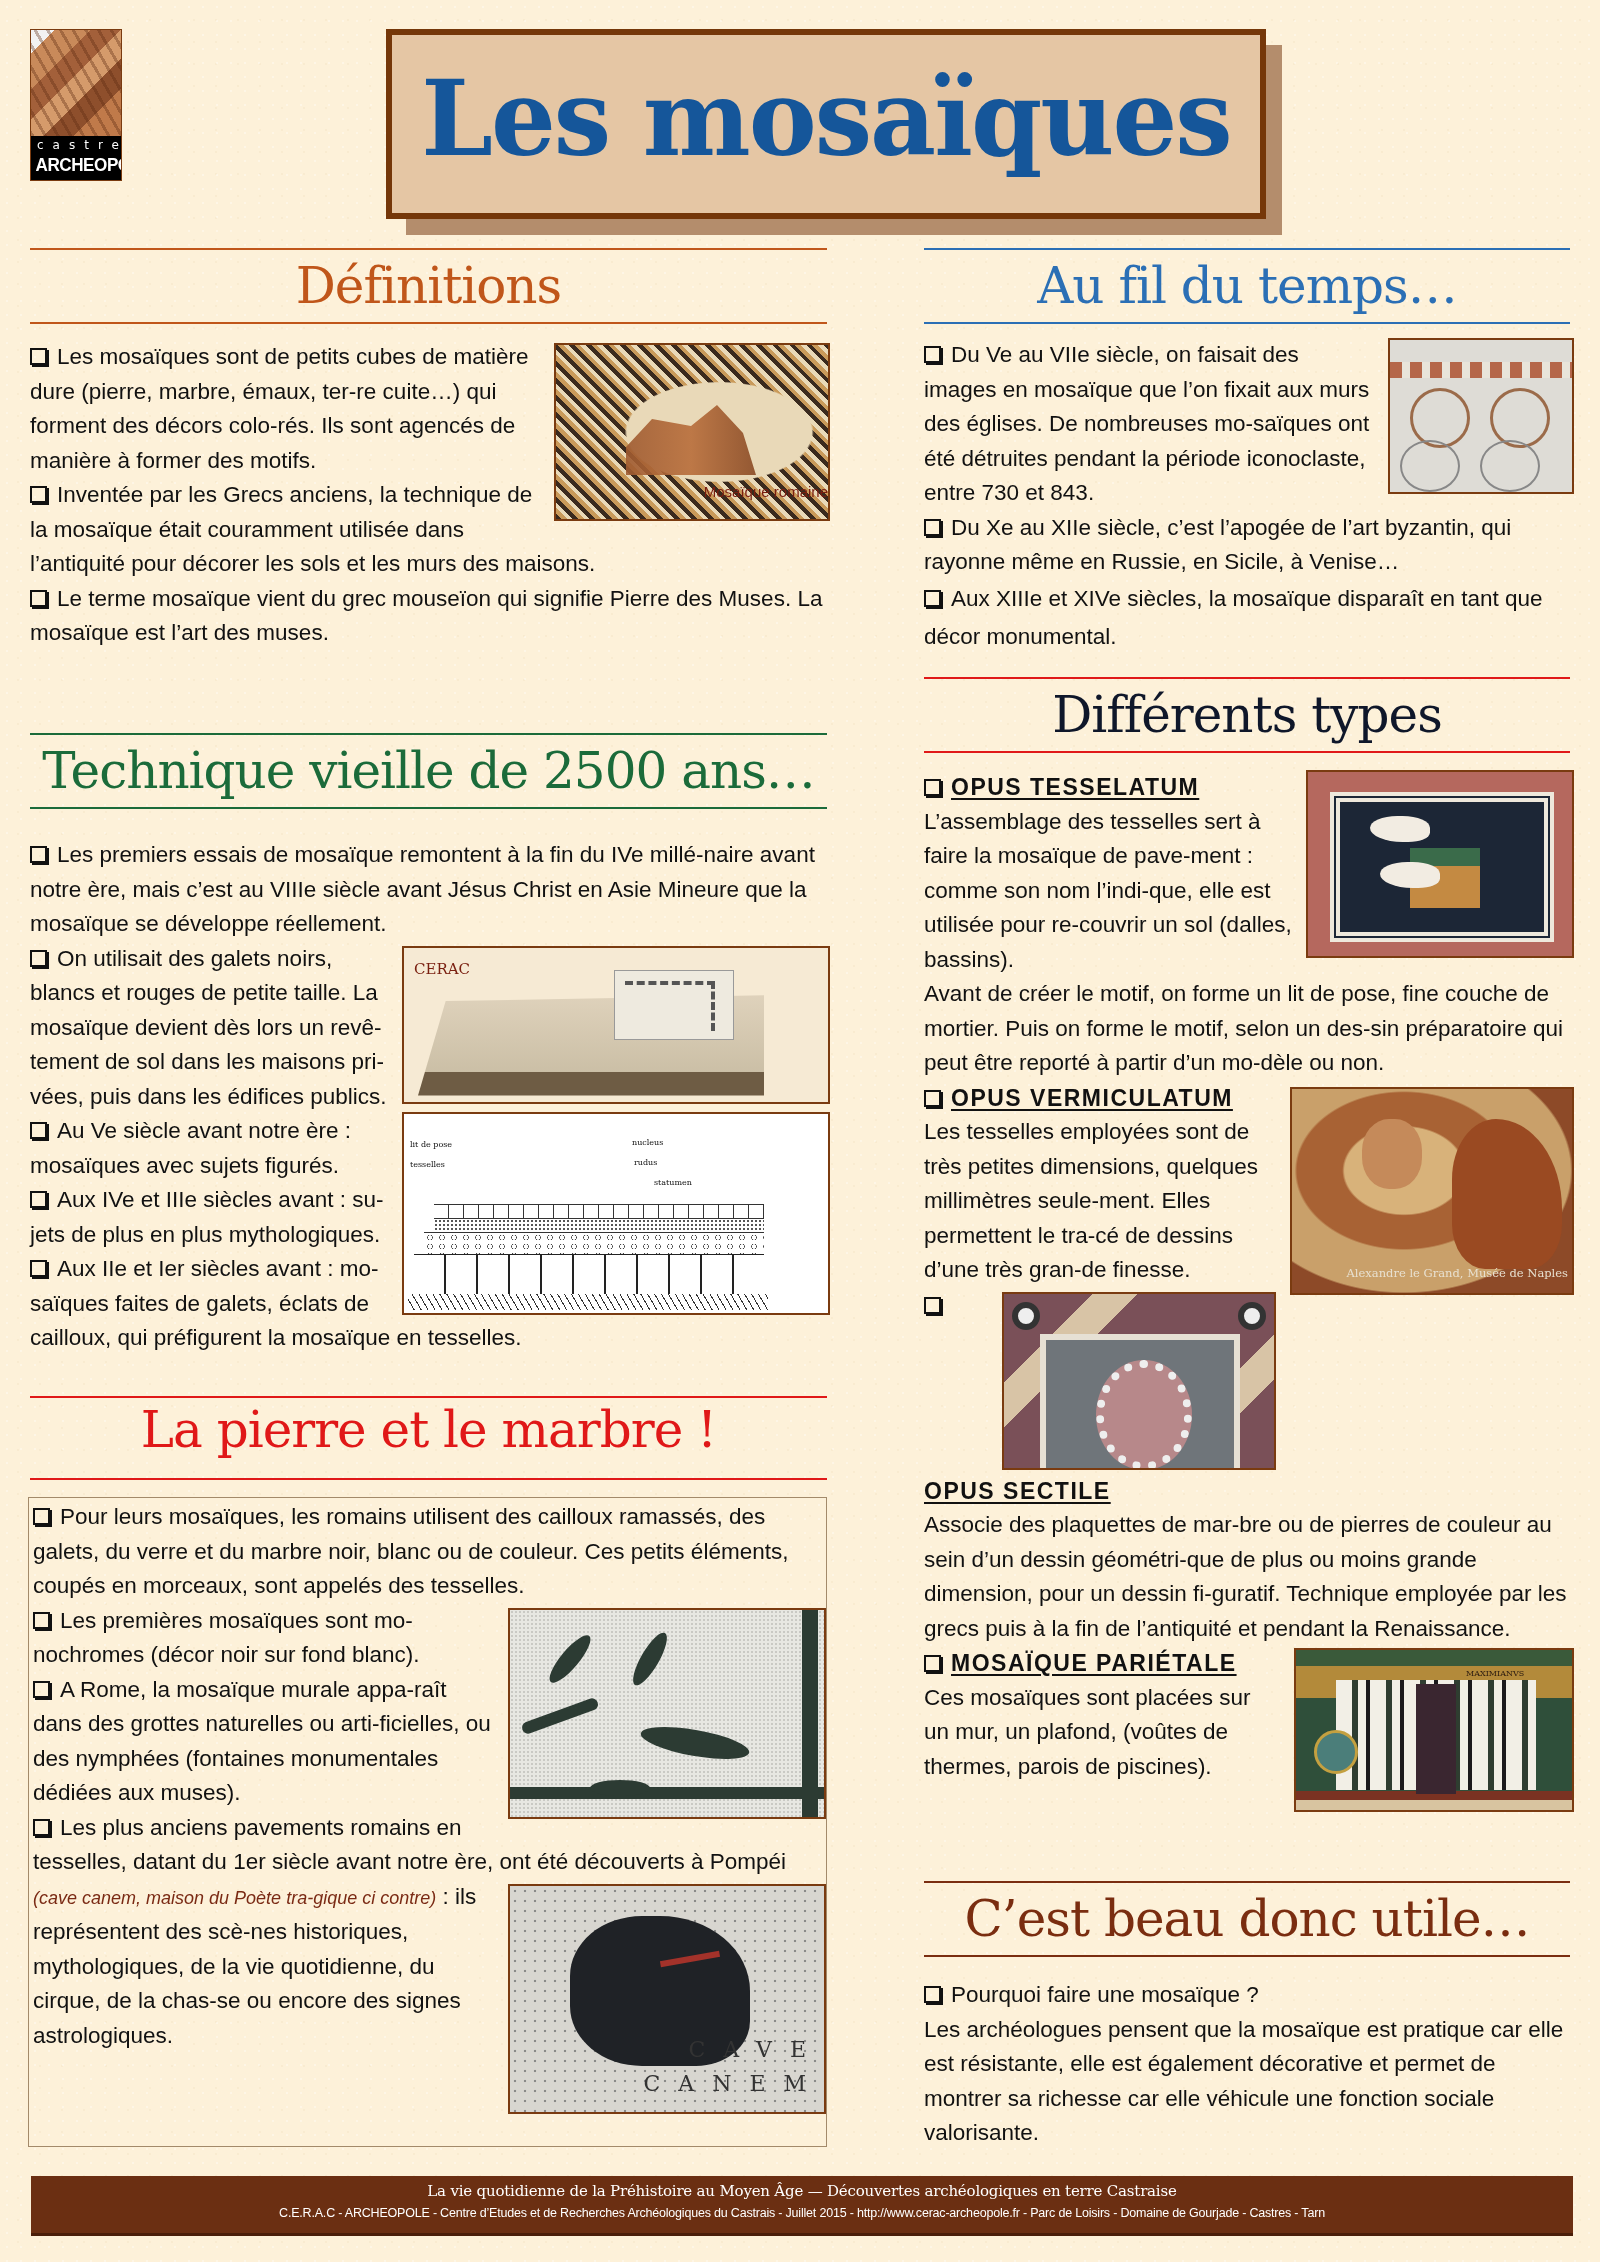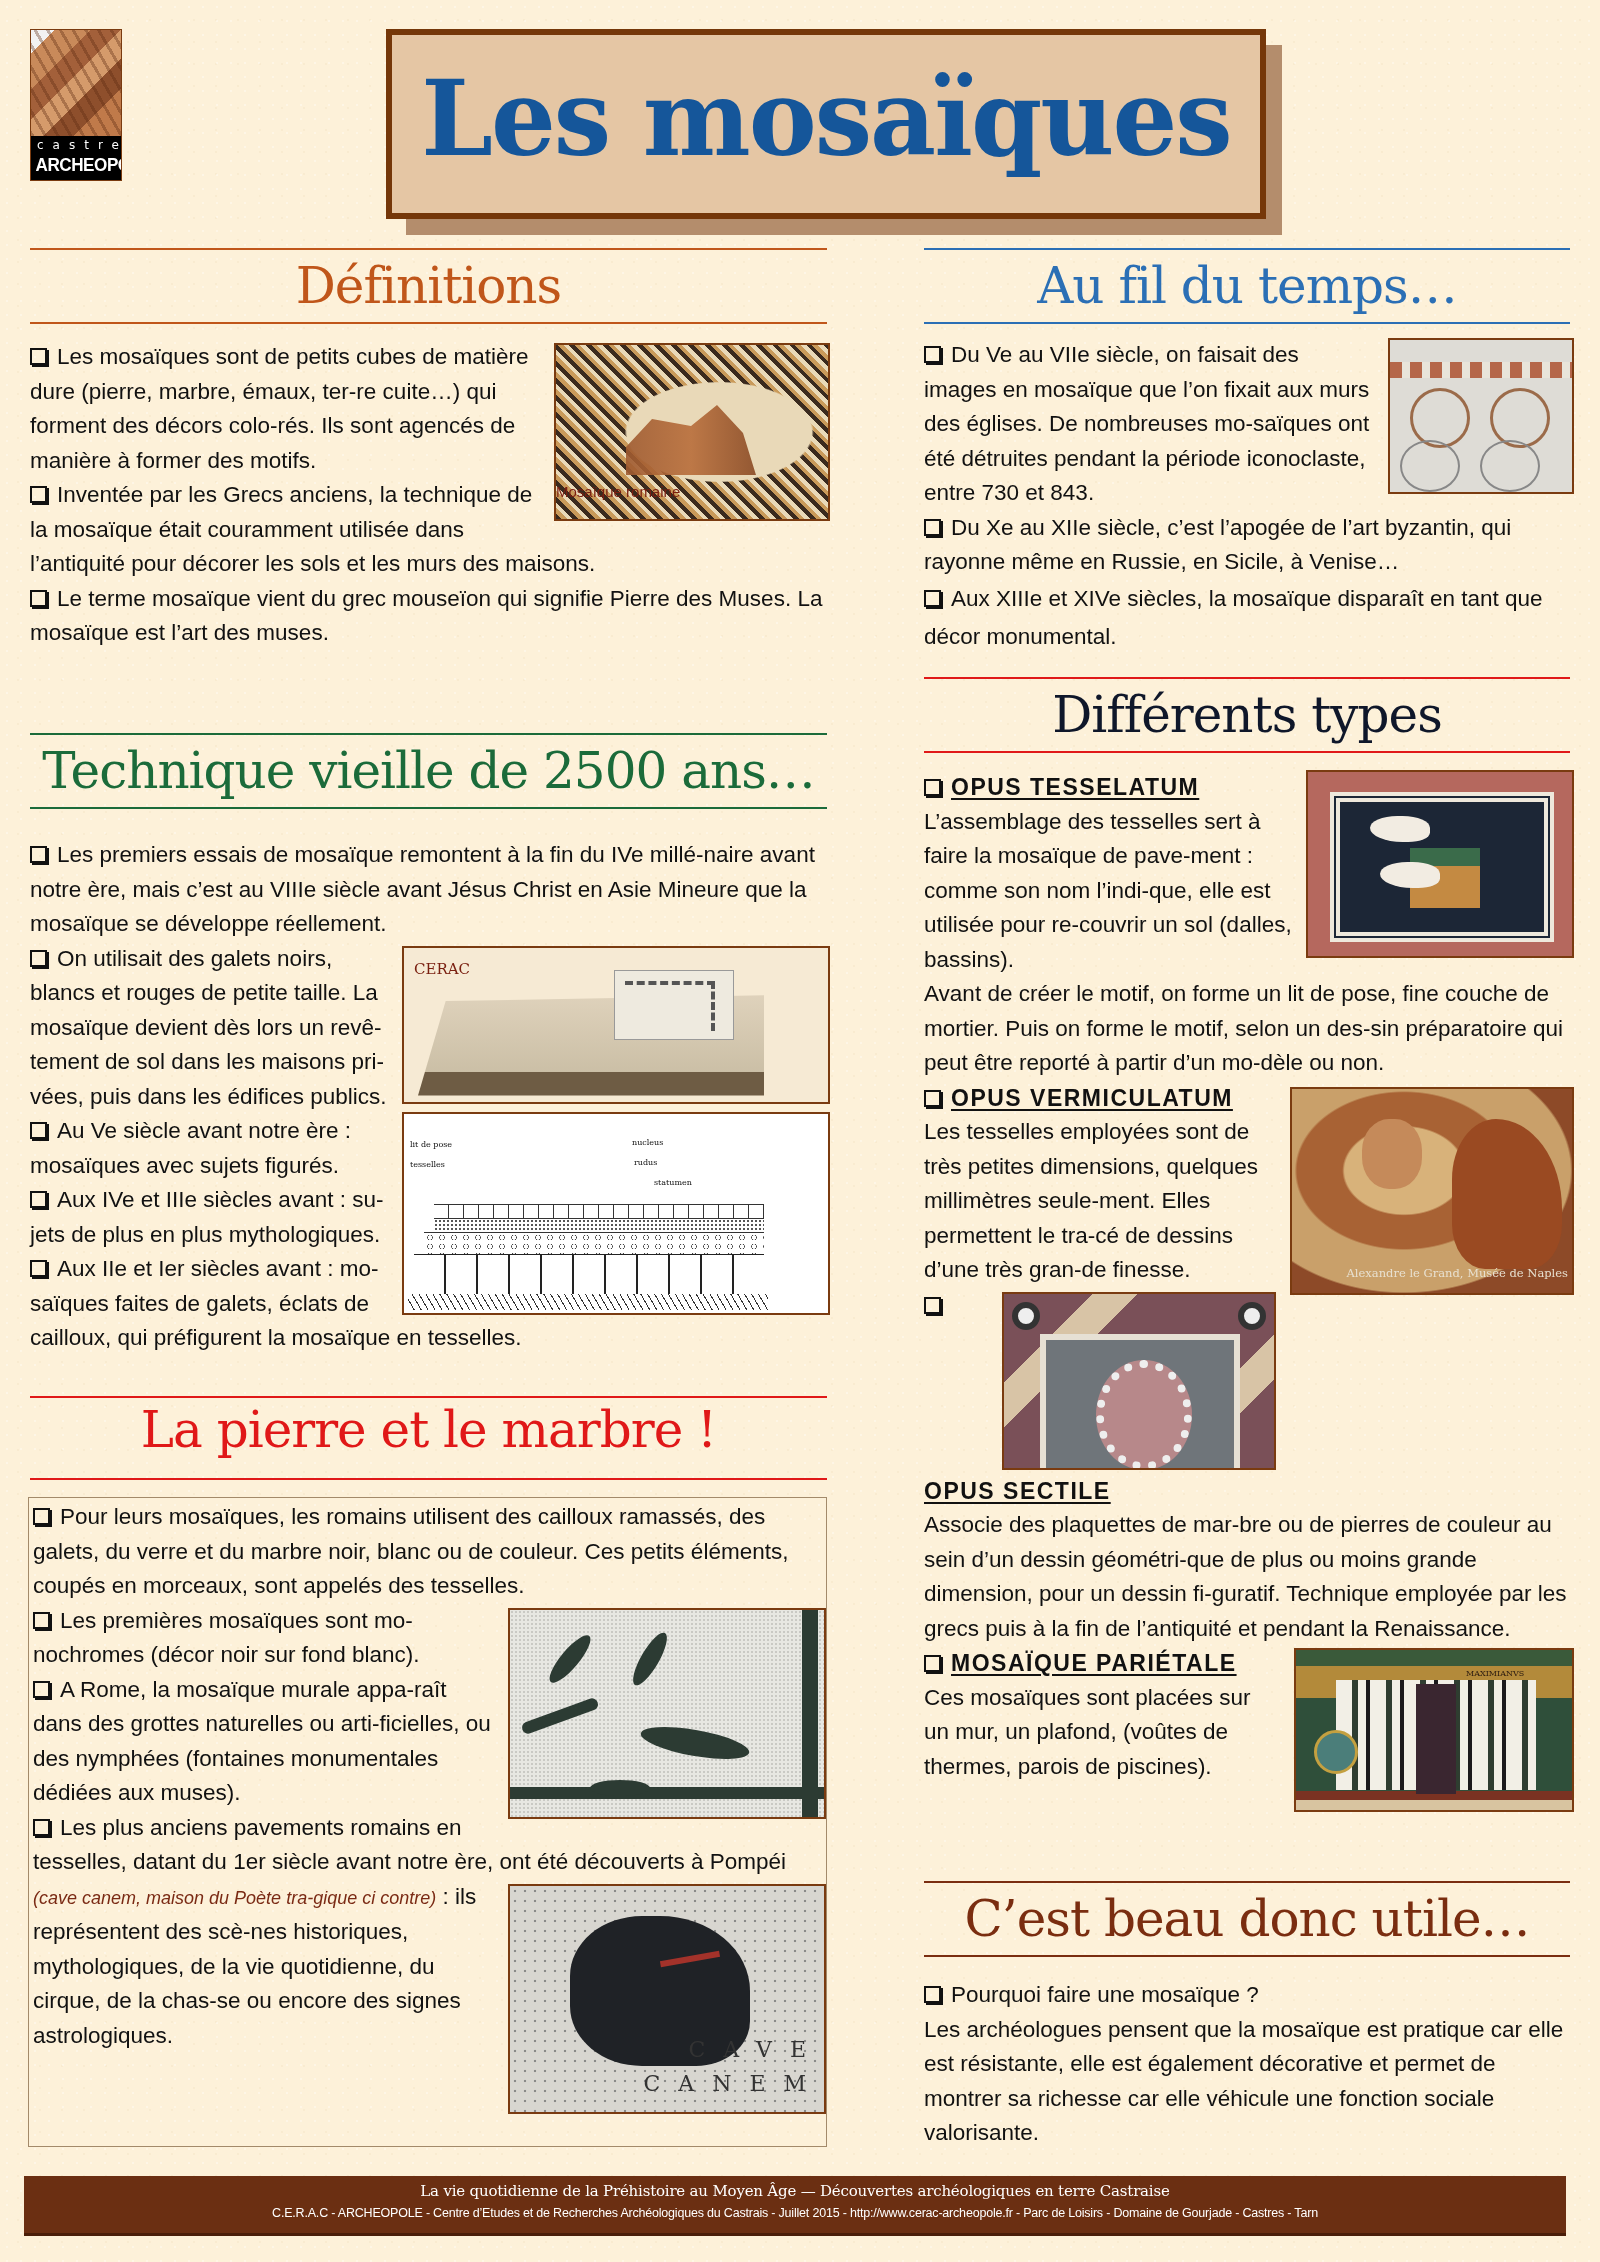--- a/index.html
+++ b/index.html
@@ -42,21 +42,21 @@
 
   .photo { border: 2px solid #7a3b10; overflow: hidden; }
   .caption { font-size: 15px; color: #7a1e10; }
 
   .float-r { float: right; }
 
   .type-head { font-weight: bold; font-size: 23px; letter-spacing: 1.5px; }
   .type-head u { text-decoration: underline; text-underline-offset: 3px; }
 
   
-  .footer { left: 24px; top: 2176px; width: 1542px; height: 60px; background: #6b2f12; border-bottom: 3px solid #4a1e09; color: #fff; text-align: center; }
+  .footer { left: 31px; top: 2176px; width: 1542px; height: 60px; background: #6b2f12; border-bottom: 3px solid #4a1e09; color: #fff; text-align: center; }
   .footer-line1 { font-family: "DejaVu Serif", serif; font-size: 15px; padding-top: 6px; letter-spacing: -0.2px; }
   .footer-line2 { font-family: "Liberation Sans", sans-serif; font-size: 12.5px; padding-top: 6px; letter-spacing: -0.2px; }
 </style>
 </head>
 <body>
 
 <div class="abs logo">
   <div class="logo-img"></div>
   <div class="logo-castres">castres</div>
   <div class="logo-name">ARCHEOPOLE</div>
@@ -71,21 +71,21 @@
   <span style="color:#c0561a;">Définitions</span>
 </div>
 <div class="abs text-block" style="left:30px; top:340px; width:800px;">
   <div class="photo float-r" style="width:276px; height:178px; margin:3px 0 6px 10px; position:relative;
        background:
          radial-gradient(ellipse at 60% 50%, #e9d9b8 0 40%, transparent 41%),
          repeating-linear-gradient(45deg, #3a2a1e 0 4px, #c99a5a 4px 8px, #e9d9b8 8px 12px);">
     <div style="position:absolute; left:70px; top:60px; width:130px; height:70px;
          background: linear-gradient(90deg, #9e5a30, #b86d3a 50%, #8a4a24);
          clip-path: polygon(0 60%, 20% 20%, 50% 30%, 70% 0, 90% 40%, 100% 100%, 0 100%); opacity:0.9;"></div>
-    <div class="caption" style="position:absolute; left:0; right:0; bottom:10px; text-align:left;">Mosaïque romaine</div>
+    <div class="caption" style="position:absolute; left:0; right:0; bottom:10px; text-align:right;">Mosaïque romaine</div>
   </div>
   <p><span class="cb"></span><span>Les mosaïques sont de petits cubes de matière dure (pierre, marbre, émaux, ter-re cuite…) qui forment des décors colo-rés. Ils sont agencés de manière à former des motifs.</span></p>
   <p><span class="cb"></span><span>Inventée par les Grecs anciens, la technique de la mosaïque était couramment utilisée dans l’antiquité pour décorer les sols et les murs des maisons.</span></p>
   <p><span class="cb"></span><span>Le terme mosaïque vient du grec mouseïon qui signifie Pierre des Muses. La mosaïque est l’art des muses.</span></p>
 </div>
 
 <div class="abs sec-head" style="left:30px; top:733px; width:797px; height:76px; border-color:#1b6b3a;">
   <span style="color:#1b6b3a;">Technique vieille de 2500 ans…</span>
 </div>
 <div class="abs text-block" style="left:30px; top:838px; width:800px;">

